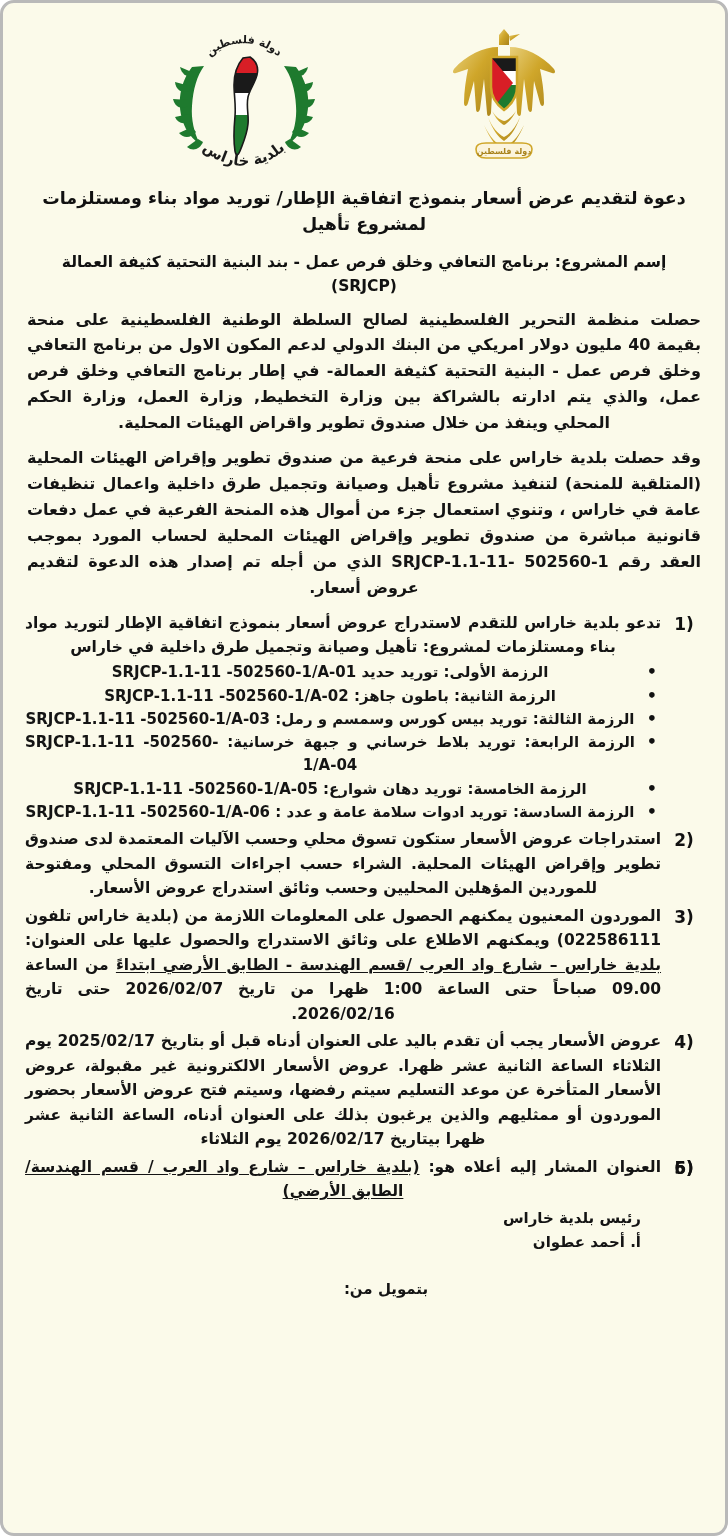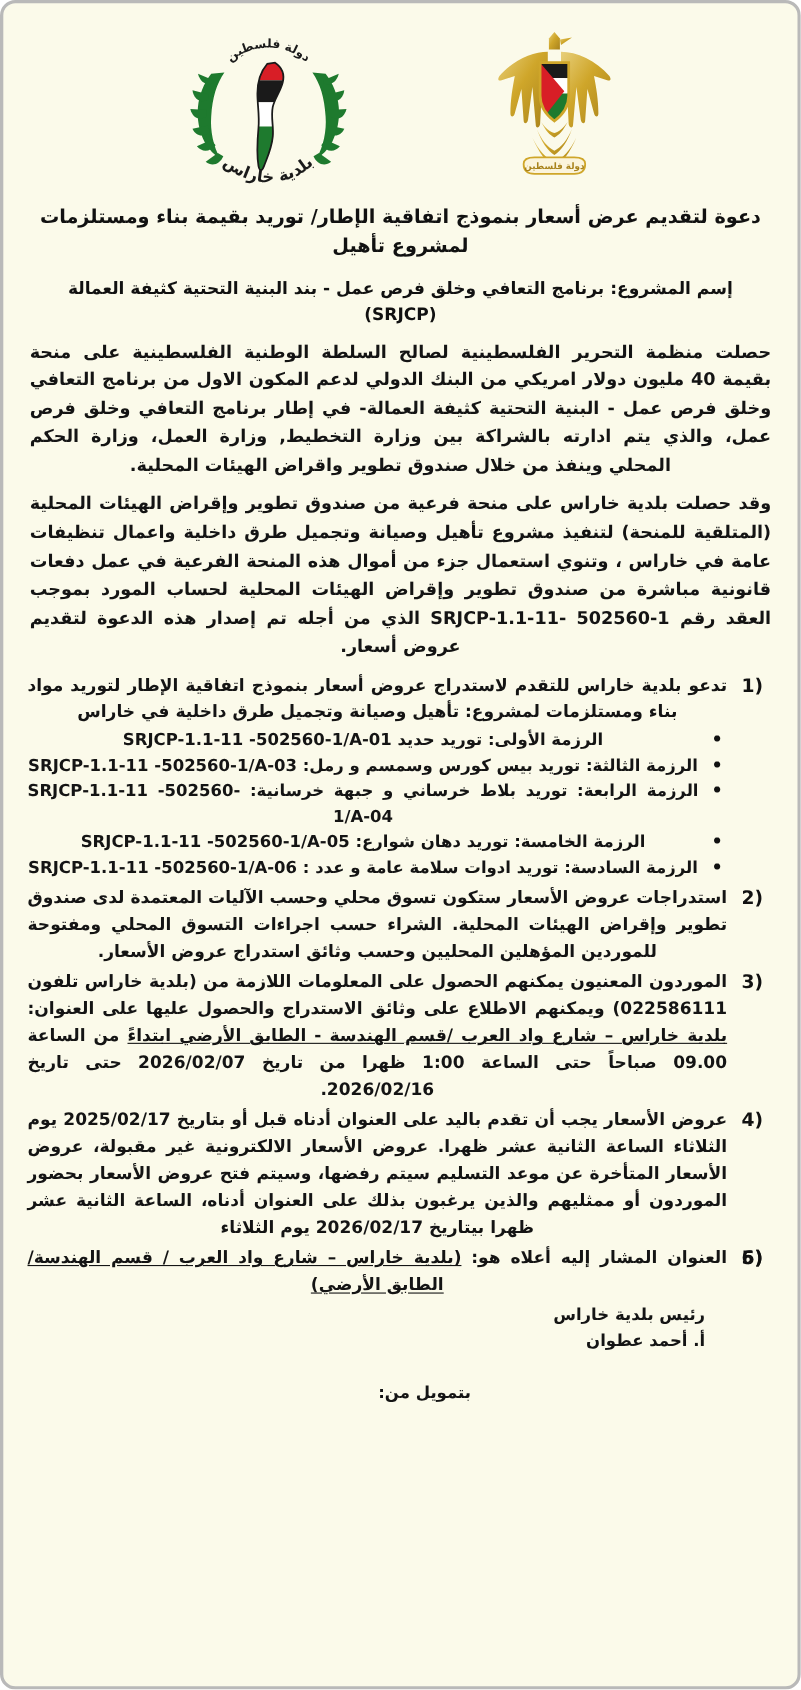--- a/index.html
+++ b/index.html
@@ -268,21 +268,21 @@
 
       <g>
         <path d="M30 124 C30 120 34 118 40 118 L76 118 C82 118 86 120 86 124
                  C86 130 82 133 76 133 L40 133 C34 133 30 130 30 124 Z" fill="#fbf4dc" stroke="#cfa62a" stroke-width="1.6"></path>
         <text x="58" y="129" font-size="8" font-weight="bold" fill="#a8821b" text-anchor="middle" font-family="'DejaVu Sans',sans-serif">دولة فلسطين</text>
       </g>
     </svg>
   </div>
 
   <div class="doc-title">
-    <div>دعوة لتقديم عرض أسعار بنموذج اتفاقية الإطار/ توريد بقيمة بناء ومستلزمات لمشروع تأهيل</div>
+    <div>دعوة لتقديم عرض أسعار بنموذج اتفاقية الإطار/ توريد مواد بناء ومستلزمات لمشروع تأهيل</div>
   </div>
 
   <div class="proj-line">
     <span class="lbl">إسم المشروع:</span>
     <span>برنامج التعافي وخلق فرص عمل - بند البنية التحتية كثيفة العمالة (SRJCP)</span>
   </div>
 
   <p class="para">حصلت منظمة التحرير الفلسطينية لصالح السلطة الوطنية الفلسطينية على منحة بقيمة 40 مليون دولار امريكي من البنك الدولي لدعم المكون الاول من برنامج التعافي وخلق فرص عمل - البنية التحتية كثيفة العمالة- في إطار برنامج التعافي وخلق فرص عمل، والذي يتم ادارته بالشراكة بين وزارة التخطيط, وزارة العمل، وزارة الحكم المحلي وينفذ من خلال صندوق تطوير واقراض الهيئات المحلية.</p>
   <p class="para">وقد حصلت بلدية خاراس على منحة فرعية من صندوق تطوير وإقراض الهيئات المحلية (المتلقية للمنحة) لتنفيذ مشروع تأهيل وصيانة وتجميل طرق داخلية واعمال تنظيفات عامة في خاراس ، وتنوي استعمال جزء من أموال هذه المنحة الفرعية في عمل دفعات قانونية مباشرة من صندوق تطوير وإقراض الهيئات المحلية لحساب المورد بموجب العقد رقم 1-502560 -11-SRJCP-1.1 الذي من أجله تم إصدار هذه الدعوة لتقديم عروض أسعار.</p>
 
@@ -290,20 +290,24 @@
 
     <li class="clause">
       <span class="num">1)</span>
       <span>تدعو بلدية خاراس للتقدم لاستدراج عروض أسعار بنموذج اتفاقية الإطار لتوريد مواد بناء ومستلزمات لمشروع:   تأهيل وصيانة وتجميل طرق داخلية في خاراس</span>
       <ul class="packages">
         <li>
           <span>الرزمة الأولى: توريد حديد</span>
           <span class="pkg-code">SRJCP-1.1-11 -502560-1/A-01</span>
         </li>
         <li>
+          <span>الرزمة الثانية: باطون جاهز:</span>
+          <span class="pkg-code">SRJCP-1.1-11 -502560-1/A-02</span>
+        </li>
+        <li>
           <span>الرزمة الثالثة: توريد بيس كورس  وسمسم و رمل:</span>
           <span class="pkg-code">SRJCP-1.1-11 -502560-1/A-03</span>
         </li>
         <li>
           <span>الرزمة الرابعة: توريد بلاط خرساني و جبهة خرسانية:</span>
           <span class="pkg-code">SRJCP-1.1-11 -502560-1/A-04</span>
         </li>
         <li>
           <span>الرزمة الخامسة: توريد دهان شوارع:</span>
           <span class="pkg-code">SRJCP-1.1-11 -502560-1/A-05</span>

